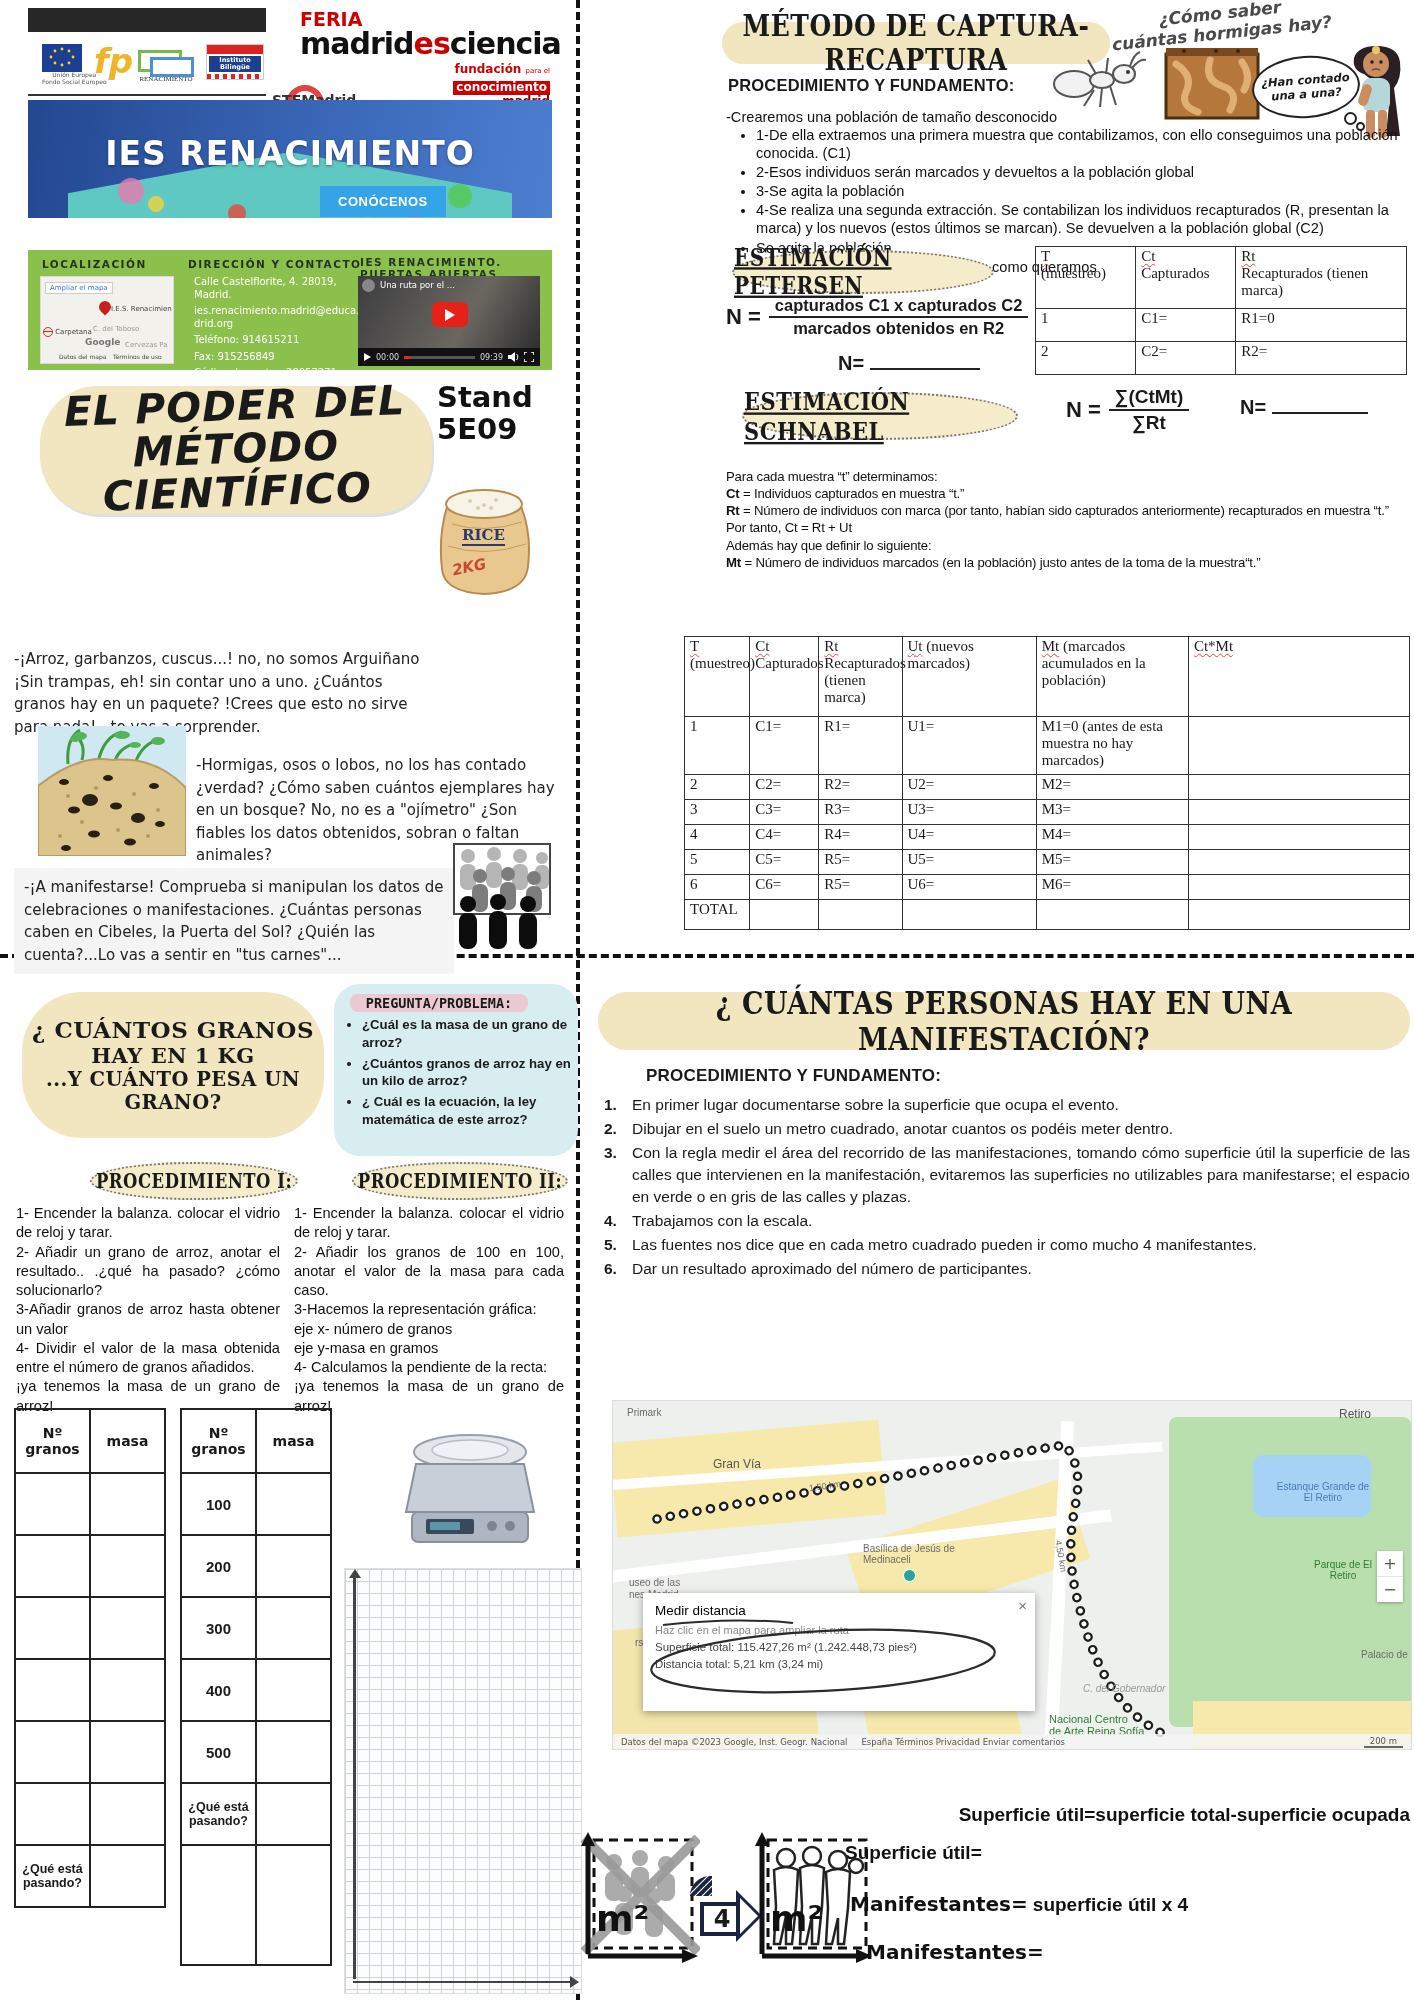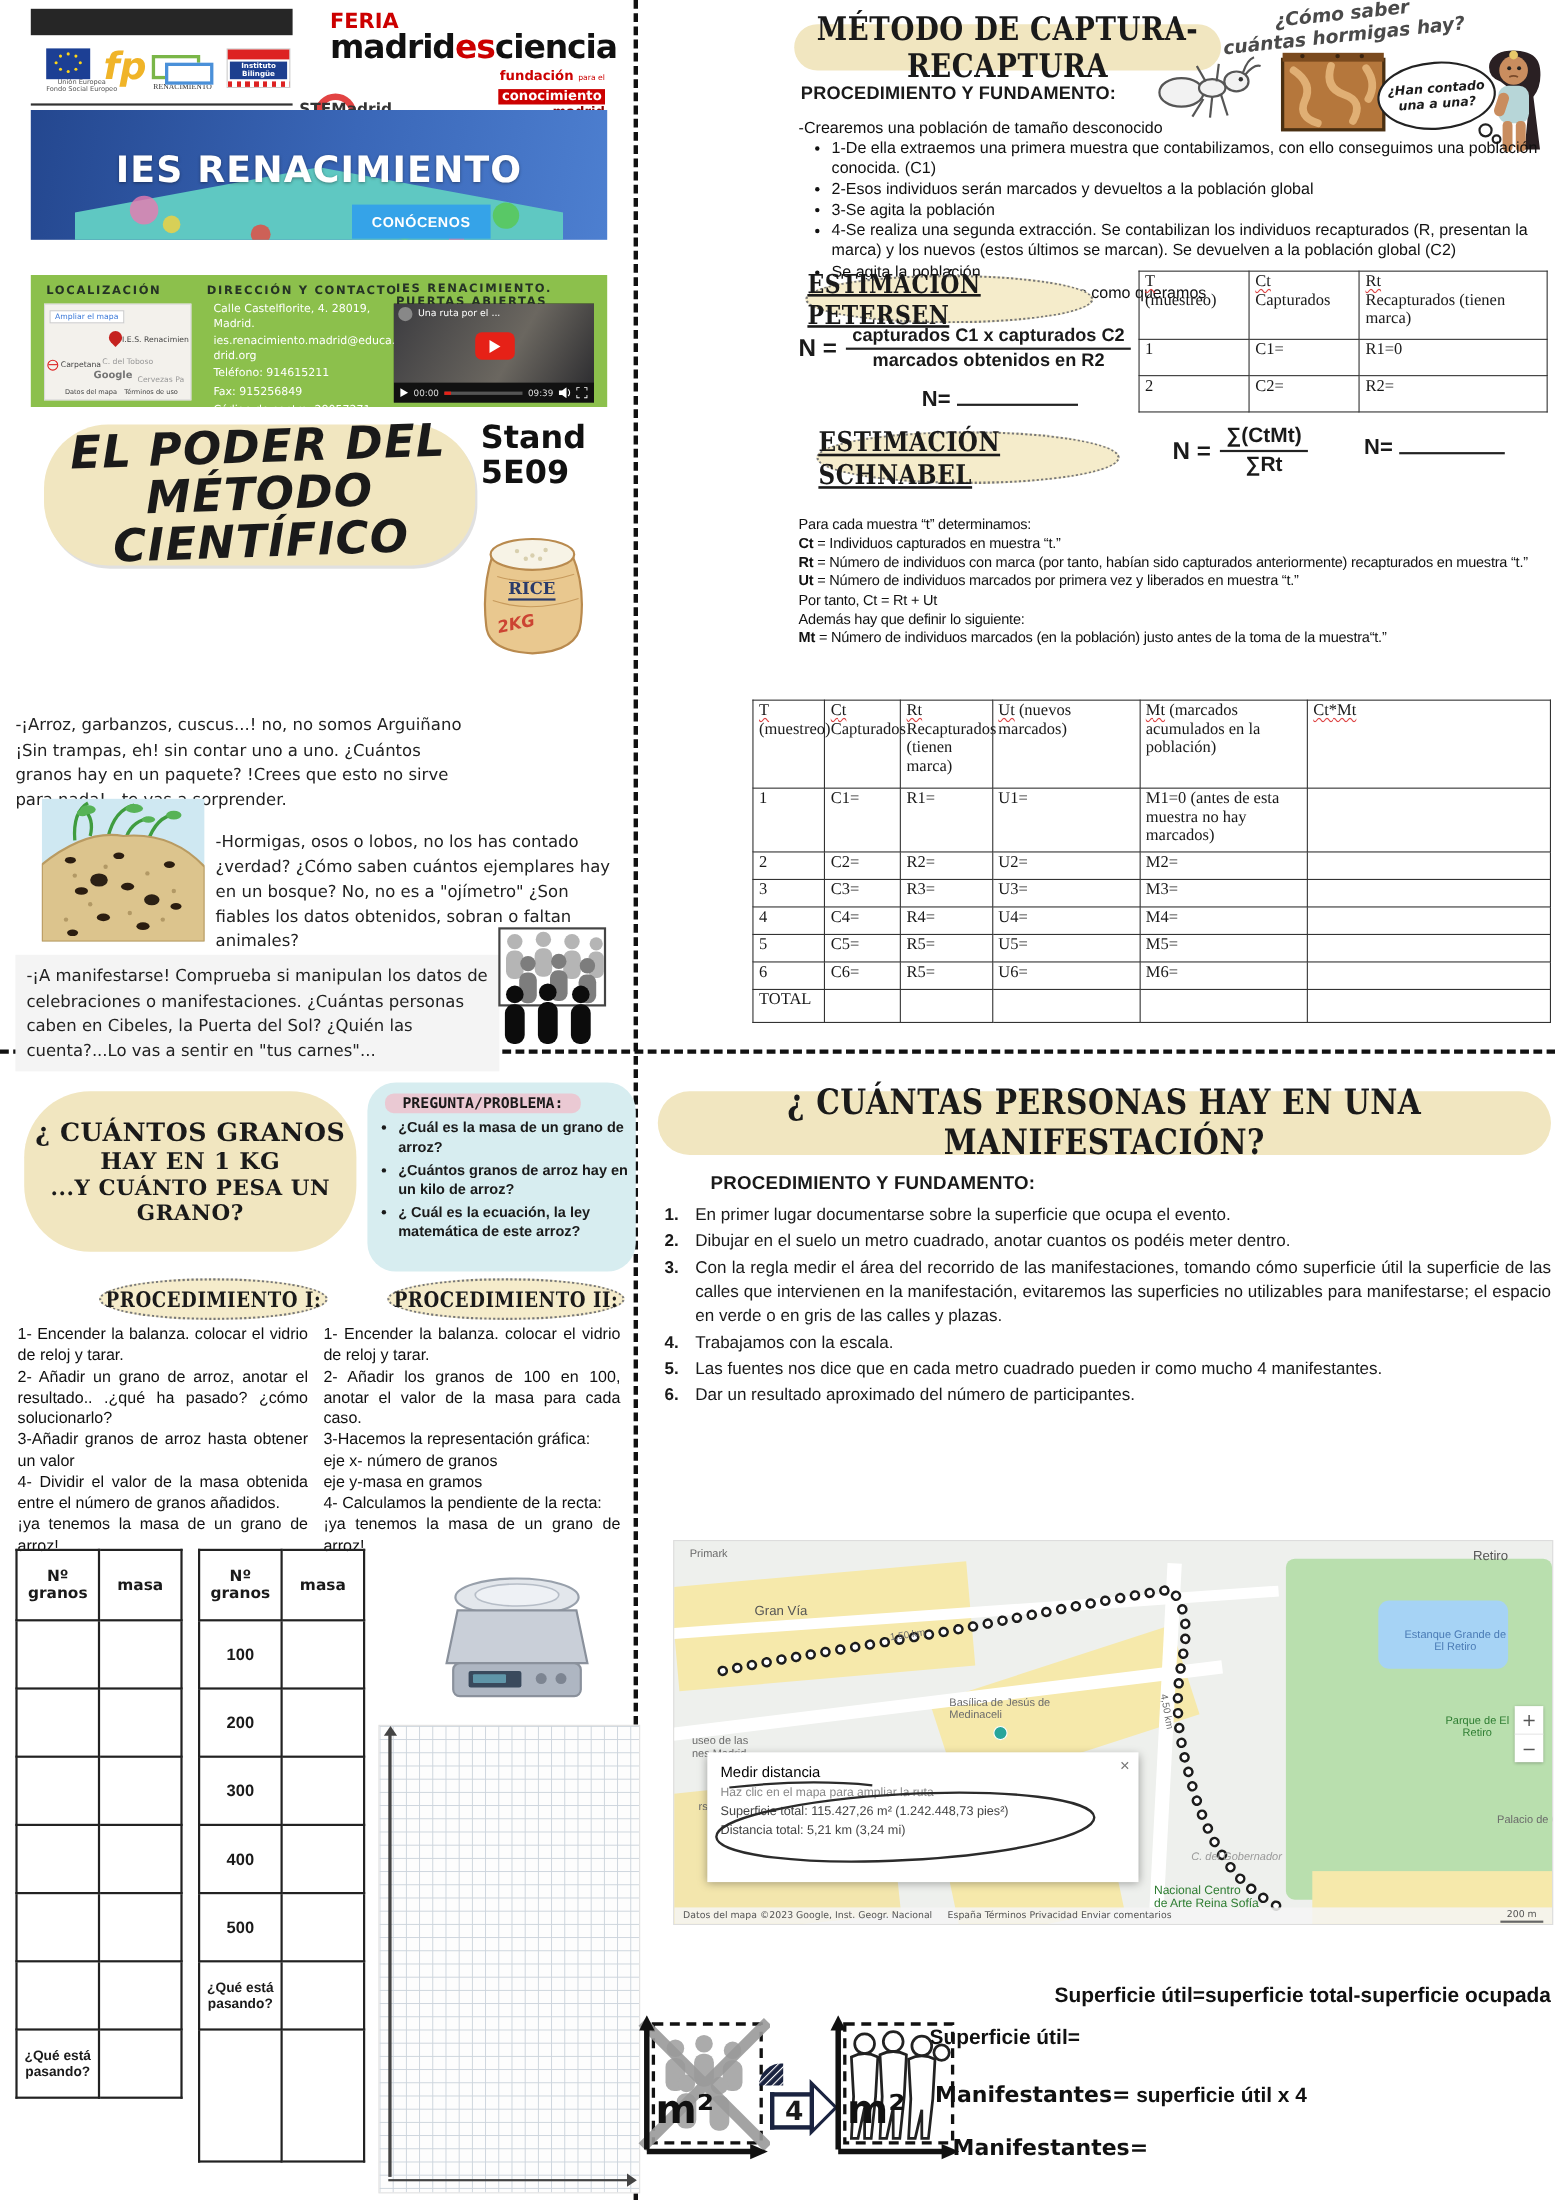--- a/index.html
+++ b/index.html
@@ -507,21 +507,20 @@
     </span>
   </div>
   <div class="abs" style="left:1240px;top:396px;font-family:'Liberation Sans',sans-serif;font-weight:800;font-size:20px;">
     <span>N=</span>
     <span class="blank" style="width:96px;"></span>
   </div>
   <div class="abs defs" style="left:726px;top:468px;width:688px;">
     <div><b></b><span>Para cada muestra “t” determinamos:</span></div>
     <div><b>Ct</b><span> = Individuos capturados en muestra “t.”</span></div>
     <div><b>Rt</b><span> = Número de individuos con marca (por tanto, habían sido capturados anteriormente) recapturados en muestra “t.”</span></div>
-    <div><b>Ut</b><span> = Número de individuos marcados por primera vez y liberados en muestra “t.”</span></div>
     <div><b></b><span>Por tanto, Ct = Rt + Ut</span></div>
     <div><b></b><span>Además hay que definir lo siguiente:</span></div>
     <div><b>Mt</b><span> = Número de individuos marcados (en la población) justo antes de la toma de la muestra“t.”</span></div>
   </div>
   <table class="abs wordtable" style="left:684px;top:636px;width:726px;">
     <colgroup>
         <col style="width:9%">
         <col style="width:9.5%">
         <col style="width:11.5%">
         <col style="width:18.5%">
@@ -770,21 +769,21 @@
     <div class="patch" style="left:-20px;top:140px;width:520px;height:12px;background:#fff;transform:rotate(-7deg);"></div>
     <div class="patch" style="left:440px;top:20px;width:13px;height:320px;background:#fff;transform:rotate(3deg);"></div>
     <div class="patch" style="left:-10px;top:60px;width:560px;height:10px;background:#fff;transform:rotate(-4deg);"></div>
 
     <svg width="798" height="348" style="position:absolute;left:0;top:0;">
       <path d="M 44 118 C 120 102 200 92 290 74 C 330 66 410 50 452 44 C 468 64 466 86 462 106 C 454 146 458 178 468 212 C 476 244 490 278 510 302 C 524 318 540 328 552 334" fill="none" stroke="#1c1c1c" stroke-width="9.5" stroke-dasharray="0.1 13.5" stroke-linecap="round"></path>
       <path d="M 44 118 C 120 102 200 92 290 74 C 330 66 410 50 452 44 C 468 64 466 86 462 106 C 454 146 458 178 468 212 C 476 244 490 278 510 302 C 524 318 540 328 552 334" fill="none" stroke="#fff" stroke-width="5" stroke-dasharray="0.1 13.5" stroke-linecap="round"></path>
     </svg>
 
     <div class="maplbl" style="left:14px;top:6px;">Primark</div>
-    <div class="maplbl big" style="left:73px;top:56px;text-align:right;">Gran Vía</div>
+    <div class="maplbl big" style="left:100px;top:56px;text-align:right;">Gran Vía</div>
     <div class="maplbl big" style="left:726px;top:6px;">Retiro</div>
     <div class="maplbl blue" style="left:660px;top:80px;width:100px;white-space:normal;text-align:center;">Estanque Grande de El Retiro</div>
     <div class="maplbl green" style="left:690px;top:158px;width:80px;white-space:normal;text-align:center;">Parque de El Retiro</div>
     <div class="maplbl" style="left:748px;top:248px;">Palacio de C</div>
     <div class="maplbl" style="left:250px;top:142px;width:110px;white-space:normal;">Basílica de Jesús de Medinaceli</div>
     <div class="maplbl" style="left:16px;top:176px;">useo de las</div>
     <div class="maplbl" style="left:16px;top:188px;">nes Madrid</div>
     <div class="maplbl" style="left:22px;top:236px;">rso de Molina</div>
     <div class="maplbl" style="left:230px;top:252px;">Antón Martín</div>
     <div class="maplbl" style="left:120px;top:282px;font-style:italic;color:#999;">C. de la Cabeza</div>

